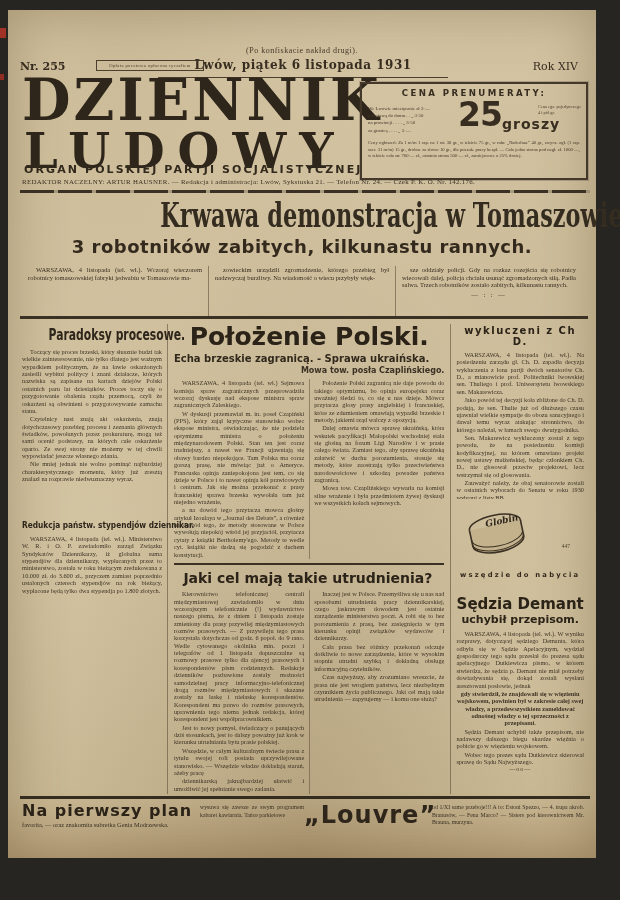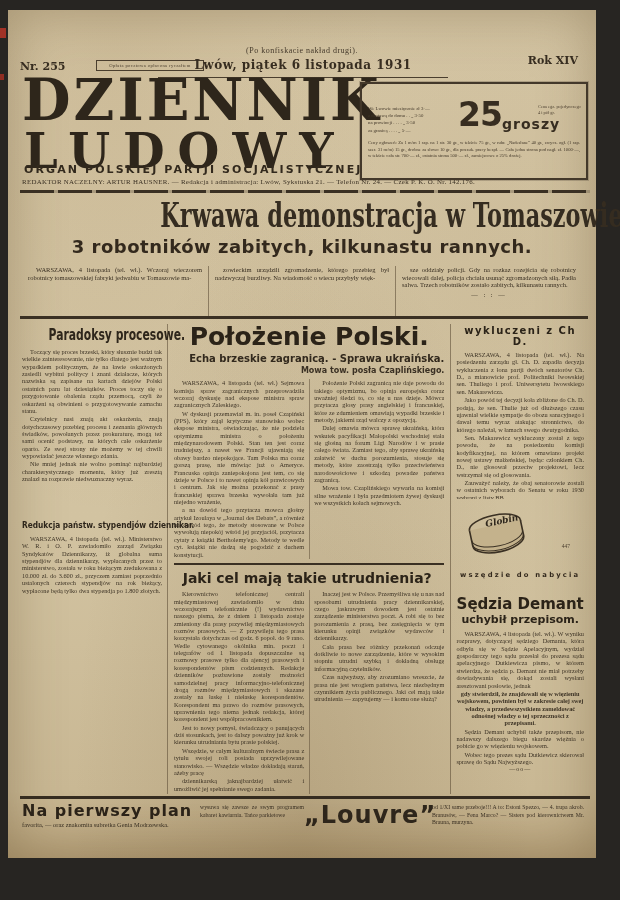--- a/index.html
+++ b/index.html
@@ -23,21 +23,21 @@
   }
   .abs{position:absolute;}
   .serif{font-family:"DejaVu Serif", serif;}
 
   
   .conf-note{left:0;right:0;top:36px;font-size:8px;text-align:center;letter-spacing:.5px;color:#43382a;}
   .issue-no{left:12px;top:50px;font-size:11px;font-weight:bold;}
   .stamp-box{left:88px;top:50px;width:100px;border:1px solid #4a3e2e;padding:2px 3px;font-size:4.6px;text-align:center;color:#4a3e2e;letter-spacing:.4px;}
   .date-line{left:150px;width:290px;top:48px;font-size:12px;font-weight:bold;text-align:center;letter-spacing:.5px;}
   .date-rule{left:150px;top:67px;width:290px;height:1px;background:#4a3e2e;}
-  .year-label{right:18px;top:44px;font-size:11px;font-weight:bold;}
+  .year-label{right:18px;top:50px;font-size:11px;font-weight:normal;}
 
   
   .mast1{left:14px;top:60px;font-size:56px;line-height:1;font-weight:bold;letter-spacing:3px;font-family:"DejaVu Serif",serif;color:#2e261b;transform:scaleY(1.04);transform-origin:left top;}
   .mast2{left:16px;top:117px;font-size:48px;line-height:1;font-weight:bold;letter-spacing:13px;font-family:"DejaVu Serif",serif;color:#2e261b;}
   .organ-line{left:16px;top:153px;font-size:11px;font-weight:bold;letter-spacing:2.1px;font-family:"DejaVu Sans",sans-serif;color:#32291d;}
   .editor-line{left:14px;right:8px;top:168px;font-size:6.9px;letter-spacing:.3px;color:#3a3023;}
   .mast-rule{left:12px;right:6px;top:180px;height:3px;
     background:repeating-linear-gradient(90deg,#3a3023 0 34px, rgba(58,48,35,.25) 34px 38px);}
 
   
@@ -73,25 +73,25 @@
   .h-paradoksy{text-align:center;margin:2px 0 4px 0;}
   .h-paradoksy span{display:inline-block;white-space:nowrap;font-family:"DejaVu Sans",sans-serif;font-weight:bold;font-size:15px;color:#2e261b;transform:scaleX(.72);transform-origin:center;}
   .paradoksy-body{height:166px;overflow:hidden;}
   .censor-spacer{flex:1;display:flex;align-items:center;justify-content:center;}
   .censored{font-size:8px;font-weight:bold;letter-spacing:5px;color:#3a3023;}
   .h-redukcja{margin:0 0 3px 0;}
   .h-redukcja span{display:inline-block;white-space:nowrap;font-family:"DejaVu Sans",sans-serif;font-weight:bold;font-size:9.5px;transform:scaleX(.78);transform-origin:left center;color:#2e261b;}
   .redukcja-body{height:78px;overflow:hidden;}
 
   .h-polozenie{text-align:center;font-family:"DejaVu Sans",sans-serif;font-weight:bold;font-size:25px;line-height:1.05;color:#2b2318;margin:0;}
-  .h-polozenie-sub{text-align:right;font-family:"DejaVu Sans",sans-serif;font-weight:bold;font-size:10px;margin:3px 0 0 0;color:#32291d;}
+  .h-polozenie-sub{text-align:left;font-family:"DejaVu Sans",sans-serif;font-weight:bold;font-size:10px;margin:3px 0 0 0;color:#32291d;}
   .h-polozenie-sub2{text-align:right;font-family:"DejaVu Sans",sans-serif;font-weight:bold;font-size:8px;margin:2px 0 4px 0;color:#3a3023;}
   .polozenie-body{height:180px;}
   .mid-rule{height:2px;background:#3a3023;margin:4px 0;}
-  .h-utrudnienia{text-align:center;font-family:"DejaVu Sans",sans-serif;font-weight:bold;font-size:14px;margin:1px 4px 4px 0;color:#2b2318;}
+  .h-utrudnienia{text-align:right;font-family:"DejaVu Sans",sans-serif;font-weight:bold;font-size:14px;margin:1px 12px 4px 0;color:#2b2318;}
   .utrudnienia-body{flex:1;}
 
   .h-thulie{text-align:center;margin:1px 0 0 0;}
   .h-thulie span{display:inline-block;white-space:nowrap;font-family:"DejaVu Sans",sans-serif;font-weight:bold;font-size:10.5px;transform:scaleX(.73);transform-origin:center;color:#2b2318;}
   .h-thulie2{text-align:center;font-family:"DejaVu Sans",sans-serif;font-weight:bold;font-size:10px;letter-spacing:1.5px;margin:1px 0 4px 0;color:#2b2318;}
   .thulie-body{height:148px;overflow:hidden;}
 
   .globin{height:94px;position:relative;}
   .globin svg{position:absolute;left:2px;top:4px;}
   .globin-num{position:absolute;right:14px;top:44px;font-size:5.5px;color:#4a3e2e;}
@@ -128,20 +128,21 @@
   <div class="abs date-rule"></div>
   <div class="abs year-label serif">Rok XIV</div>
 
   <div class="abs mast1">DZIENNIK</div>
   <div class="abs mast2">LUDOWY</div>
   <div class="abs organ-line">ORGAN POLSKIEJ PARTJI SOCJALISTYCZNEJ</div>
   <div class="abs editor-line">REDAKTOR NACZELNY: ARTUR HAUSNER.  —  Redakcja i administracja: Lwów, Sykstuska 21.  —  Telefon Nr. 24.  —  Czek P. K. O. Nr. 142.176.</div>
   <div class="abs mast-rule"></div>
 
   <div class="abs price-box">
+    <div class="pb-title">CENA PRENUMERATY:</div>
     <div class="pb-lines">
       <div>We Lwowie miesięcznie zł 3·—</div>
       <div>z dostawą do domu . . „ 3·50</div>
       <div>na prowincji . . . . „ 3·50</div>
       <div>za granicą . . . . „ 5·—</div>
     </div>
     <div class="pb-big">25</div>
     <div class="pb-unit">groszy</div>
     <div class="pb-note">Cena egz. pojedynczego 4 i pół gr.</div>
     <div class="pb-rates">Ceny ogłoszeń: Za 1 m/m 1 szp. na 1 str. 30 gr., w tekście 75 gr., w rubr. „Nadesłane” 40 gr., zwycz. ogł. (1 szp. szer. 31 m/m) 15 gr., drobne za słowo 10 gr., dla poszuk. pracy bezpł. — Cała jedna strona pod nagł. zł. 1000·—, w tekście cała str. 700·— zł., ostatnia strona 500·— zł., zamiejscowe o 25% drożej.</div>

